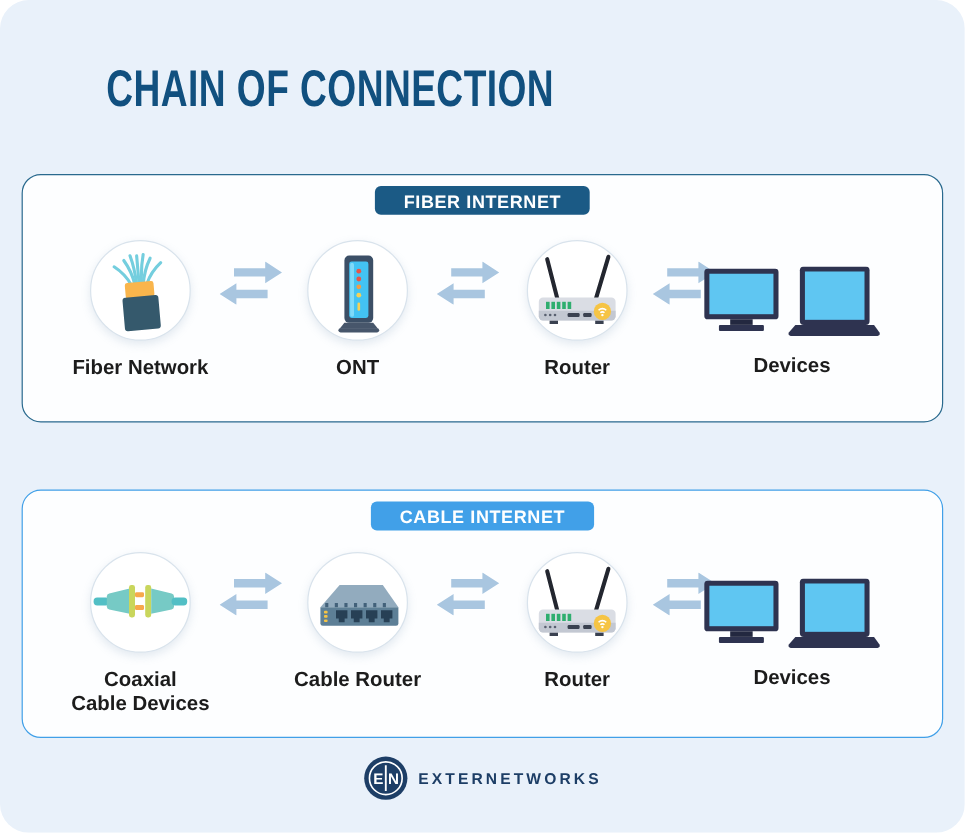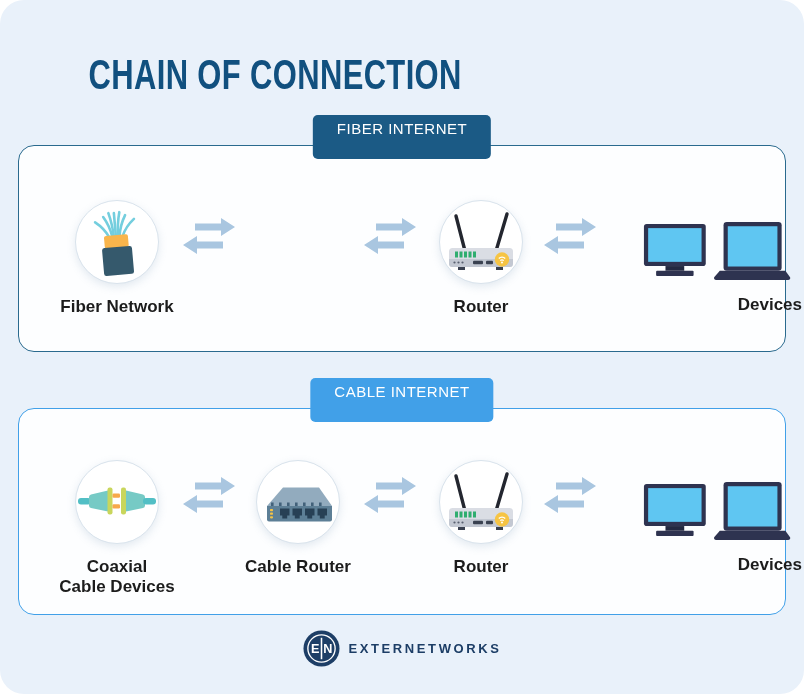--- a/index.html
+++ b/index.html
@@ -10,35 +10,35 @@
     font-family:"Liberation Sans",sans-serif;
   }
   .title{position:absolute;top:34px;left:0;width:100%;text-align:left;margin:16px;}
   .title span{
     display:inline-block;font-size:43px;font-weight:bold;
     color:var(--title-text,#11507f);letter-spacing:.5px;
     transform:scaleX(.72);transform-origin:center;white-space:nowrap;
   }
   .badge{
     position:absolute;left:50%;transform:translateX(-50%);
-    height:44px;line-height:28px;padding:0 24px;border-radius:5px;
-    color:#fff;font-weight:normal;font-size:15px;letter-spacing:.5px;z-index:2;white-space:nowrap;
+    height:24px;line-height:28px;padding:0 24px;border-radius:5px;
+    color:#fff;font-weight:bold;font-size:15px;letter-spacing:.5px;z-index:2;white-space:nowrap;margin-top:40px;
   }
   .badge-fiber{top:115px;background:var(--fiber-badge-bg,#1b5a85);}
   .badge-cable{top:378px;background:var(--cable-badge-bg,#41a0e8);}
   .panel{
     position:absolute;left:18px;width:768px;height:207px;box-sizing:border-box;
     background:var(--panel-bg,#fdfeff);border-radius:16px;
   }
   .panel-fiber{top:145px;border:1.5px solid var(--fiber-panel-border,#2a6a8e);}
   .panel-cable{top:408px;border:1.5px solid var(--cable-panel-border,#41a0e8);}
   .node{position:absolute;width:170px;text-align:center;}
   .panel-fiber .node{top:54px;}
   .panel-cable .node{top:51px;}
-  .node-1{left:13px;}  .node-2{left:194px;}  .node-3{left:377px;}  .node-4{left:613px;text-align:right;}
+  .node-1{left:13px;}  .node-2{left:194px;}  .node-3{left:377px;}  .node-4{left:556px;}
   .icon-circle{
     width:82px;height:82px;margin:0 auto;background:#fff;
     border:1px solid #d9e3ec;border-radius:50%;
     box-shadow:0 3px 8px rgba(120,150,180,.20);
     display:flex;align-items:center;justify-content:center;
   }
   .devices-wrap{height:82px;display:flex;align-items:flex-end;justify-content:center;}
   .node-label{
     margin-top:13px;font-size:17px;font-weight:bold;line-height:1.18;
     color:var(--label-text,#1c1c1c);white-space:pre-line;
@@ -89,20 +89,37 @@
       <div class="node-label">Fiber Network</div>
     </div>
 
     <div class="arrows arrows-1">
       <svg viewBox="0 0 52 36" width="52" height="36">
         <path fill="var(--arrow,#a9c6e0)" d="M12 5.5 H38 V0 L52 9 L38 18 V12.5 H12 Z"></path>
         <path fill="var(--arrow,#a9c6e0)" d="M40 23.5 H14 V18 L0 27 L14 36 V30.5 H40 Z"></path>
       </svg>
     </div>
 
+    <div class="node node-2">
+      <div class="icon-circle">
+        <svg viewBox="0 0 82 82" width="82" height="82">
+          <path d="M30 68 L54 68 L58 73 L26 73 Z" fill="#47566b"></path>
+          <rect x="25" y="72.5" width="34" height="3.5" rx="1.75" fill="#47566b"></rect>
+          <rect x="30" y="12" width="24" height="56" rx="4" fill="#3c4f66"></rect>
+          <rect x="34" y="17" width="16" height="47" rx="2" fill="#43c3f3"></rect>
+          <rect x="34.8" y="18" width="3.2" height="45" rx="1.6" fill="#8adef9" opacity="0.85"></rect>
+          <circle cx="42" cy="25" r="2" fill="#e8564a"></circle>
+          <circle cx="42" cy="31.5" r="2" fill="#e8564a"></circle>
+          <circle cx="42" cy="38" r="2" fill="#f59d44"></circle>
+          <circle cx="42" cy="45" r="2" fill="#f7d154"></circle>
+          <rect x="40.9" y="51" width="2.2" height="7" rx="1.1" fill="#f7d154"></rect>
+        </svg>
+      </div>
+      <div class="node-label">ONT</div>
+    </div>
 
     <div class="arrows arrows-2">
       <svg viewBox="0 0 52 36" width="52" height="36">
         <path fill="var(--arrow,#a9c6e0)" d="M12 5.5 H38 V0 L52 9 L38 18 V12.5 H12 Z"></path>
         <path fill="var(--arrow,#a9c6e0)" d="M40 23.5 H14 V18 L0 27 L14 36 V30.5 H40 Z"></path>
       </svg>
     </div>
 
     <div class="node node-3">
       <div class="icon-circle">

